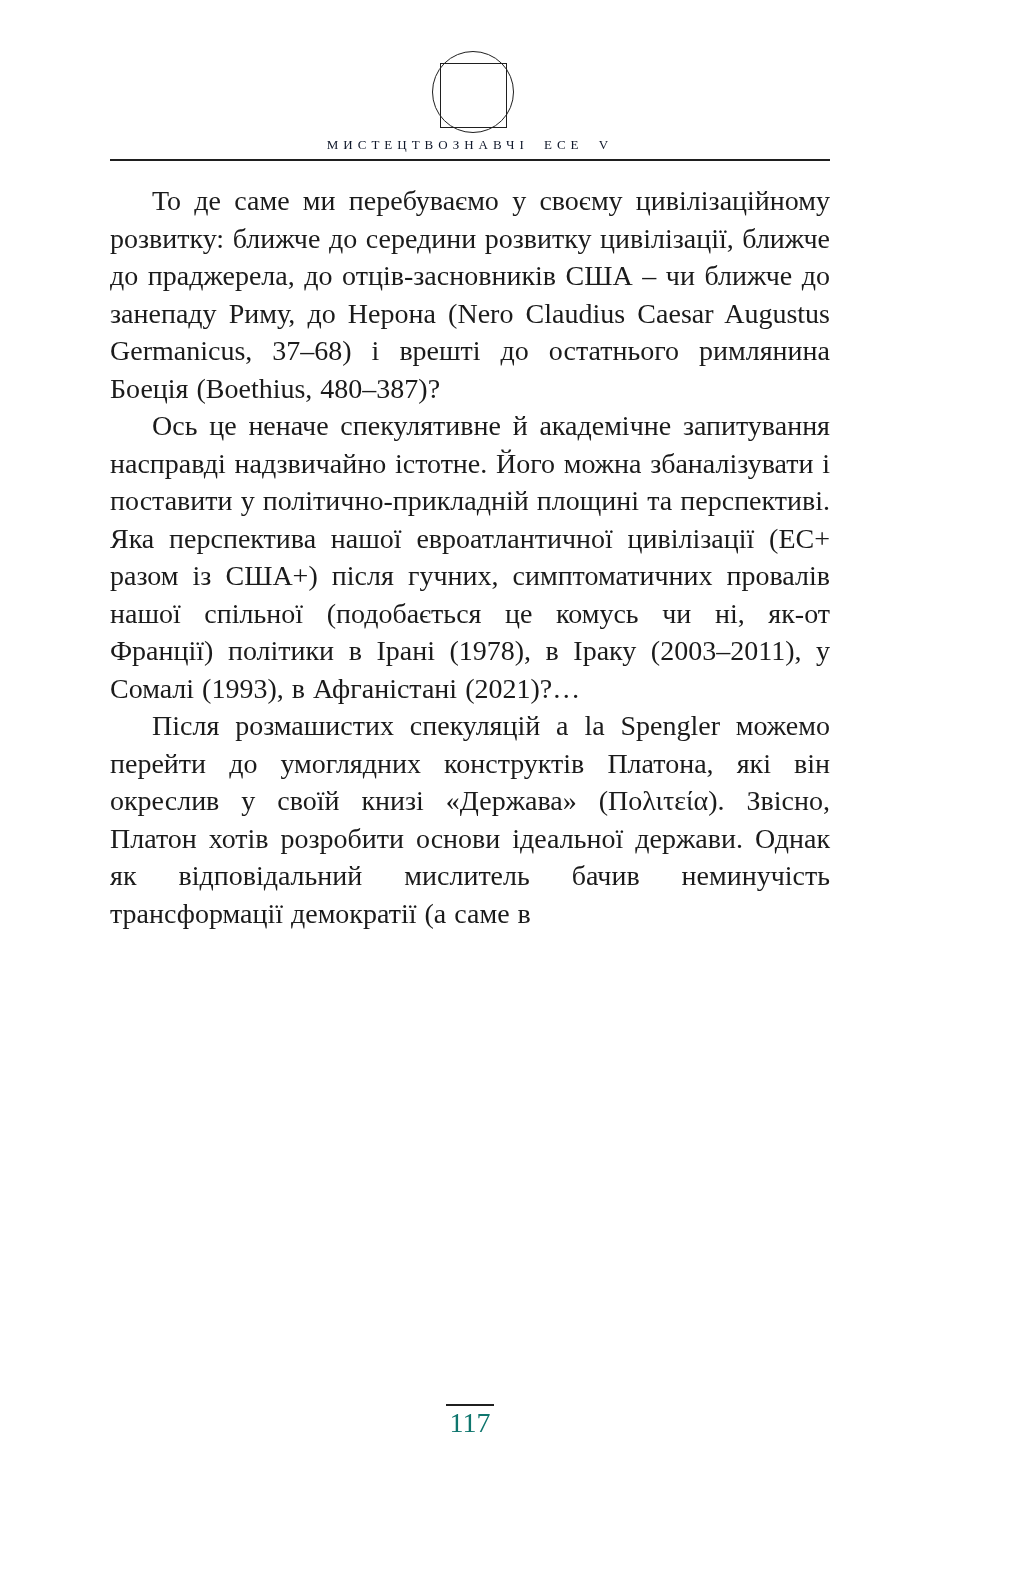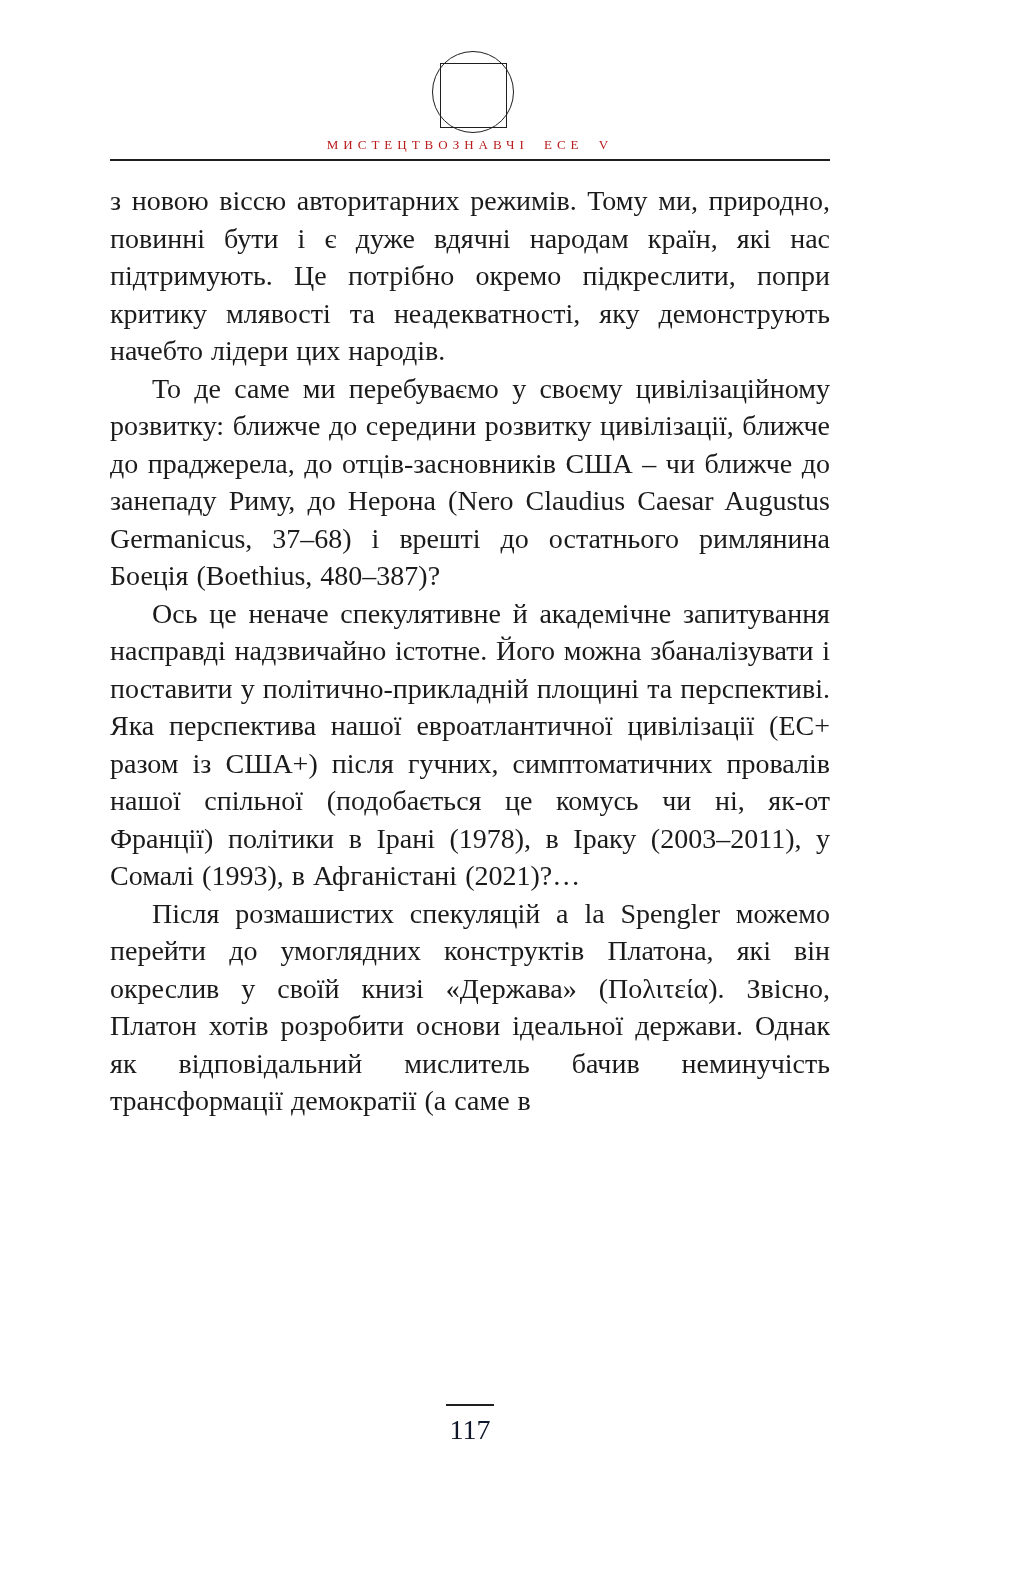--- a/index.html
+++ b/index.html
@@ -47,21 +47,21 @@
   
   .running-head {
     position: absolute;
     top: 137px;
     left: 110px;
     width: 720px;
     text-align: center;
     font-size: 13px;
     letter-spacing: 5px;
     word-spacing: 7px;
-    color: #b91c1c;
+    color: #0f172a;
     white-space: nowrap;
   }
   .head-rule {
     position: absolute;
     top: 159px;
     left: 110px;
     width: 720px;
     height: 0;
     border-top: 2px solid #1f1f1f;
   }
@@ -92,41 +92,40 @@
     top: 1404px;
     left: 110px;
     width: 720px;
     text-align: center;
   }
   .page-number {
     display: inline-block;
     font-size: 28px;
     line-height: 1.15;
     border-top: 2px solid #1f1f1f;
-    padding: 8px 4px 0 4px;
-    color: #0f172a;
+    padding: 1px 4px 0 4px;
+    color: #0f766e;
   }
 </style>
 </head>
 <body>
 
 <div class="page">
 
   <div class="logo">
     <div class="logo-circle"></div>
     <div class="logo-square"></div>
   </div>
 
   <div class="running-head">МИСТЕЦТВОЗНАВЧІ ЕСЕ V</div>
 
   <div class="head-rule"></div>
 
   <div class="body-text" id="body-text">
 
-  <p class="no-indent">з новою віссю авторитарних режимів. Тому ми, природно, повинні бути і є дуже вдячні народам країн, які нас підтримують. Це потрібно окремо підкреслити, попри критику млявості та неадекватності, яку демонструють начебто лідери цих народів.</p>
       <p>То де саме ми перебуваємо у своєму цивілізаційному розвитку: ближче до середини розвитку цивілізації, ближче до праджерела, до отців-засновників США – чи ближче до занепаду Риму, до Нерона (Nero Claudius Caesar Augustus Germanicus, 37–68) і врешті до остатнього римлянина Боеція (Boethius, 480–387)?</p>
       <p>Ось це неначе спекулятивне й академічне запитування насправді надзвичайно істотне. Його можна збаналізувати і поставити у політично-прикладній площині та перспективі. Яка перспектива нашої евроатлантичної цивілізації (ЕС+ разом із США+) після гучних, симптоматичних провалів нашої спільної (подобається це комусь чи ні, як-от Франції) політики в Ірані (1978), в Іраку (2003–2011), у Сомалі (1993), в Афганістані (2021)?…</p>
       <p>Після розмашистих спекуляцій а la Spengler можемо перейти до умоглядних конструктів Платона, які він окреслив у своїй книзі «Держава» (Πολιτεία). Звісно, Платон хотів розробити основи ідеальної держави. Однак як відповідальний мислитель бачив неминучість трансформації демократії (а саме в</p>
     </div>
 
   <div class="footer">
     <span class="page-number">117</span>
   </div>
 
 </div>

